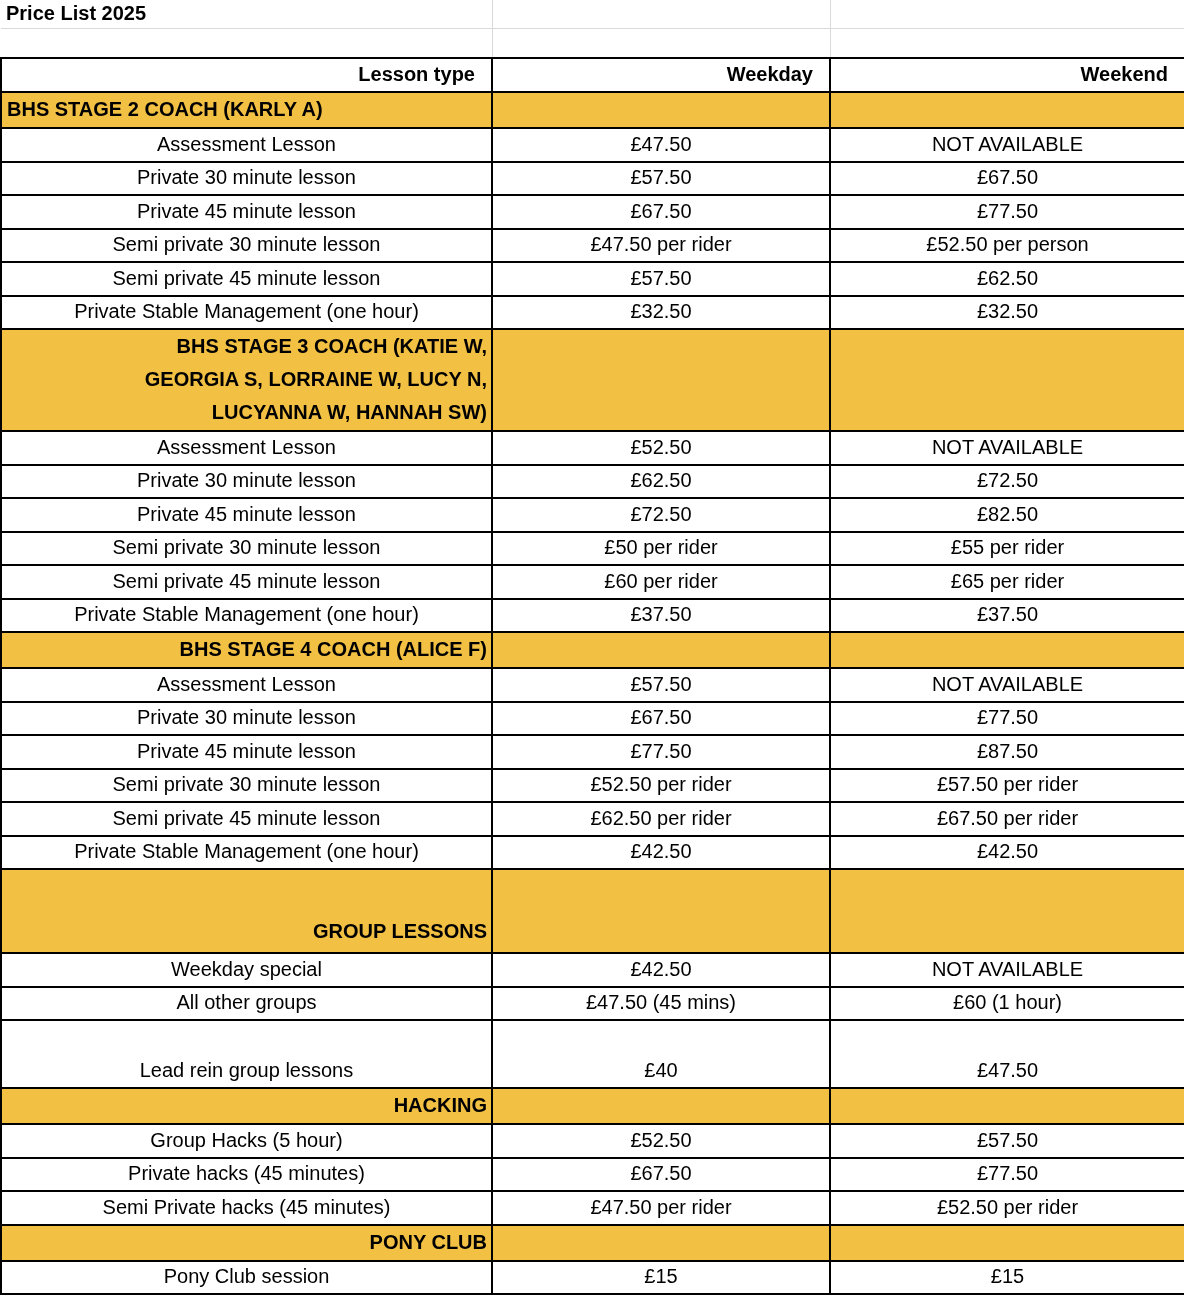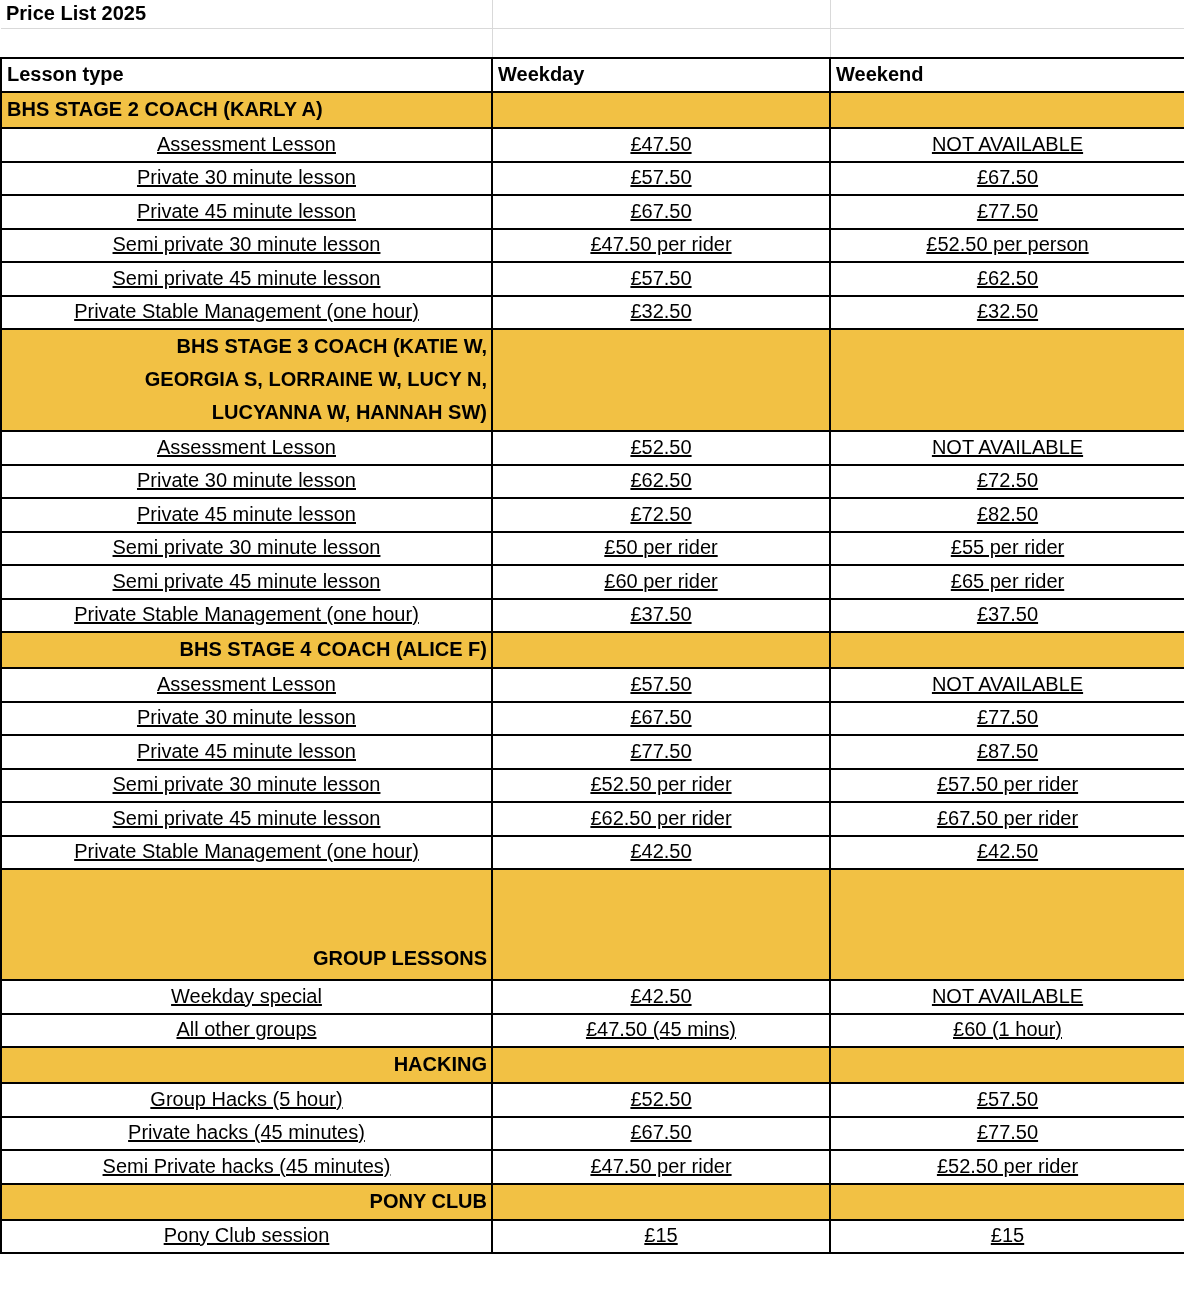--- a/index.html
+++ b/index.html
@@ -38,26 +38,26 @@
     text-align: left;
     padding-left: 5px;
     white-space: nowrap;
   }
 
   
   .header-row { height: 34px; }
   .header-row td {
     border: 2px solid #000;
     font-weight: 700;
-    text-align: left;
-    padding: 0 8px 5px 5px;
+    text-align: right;
+    padding: 0 16px 5px 5px;
     white-space: nowrap;
   }
 
-  .data-row { height: 33.5px; text-decoration: underline; }
+  .data-row { height: 33.5px; }
   .data-row td {
     border: 2px solid #000;
     text-align: center;
     padding: 0 4px 5px 4px;
     white-space: nowrap;
   }
 
   .section-header-row { height: 33px; }
   .section-header-row td {
     border: 2px solid #000;
@@ -66,21 +66,21 @@
     text-align: right;
     line-height: 33px;
     padding: 0 4px 1px 4px;
     white-space: pre-line;
   }
   
   .section-0 td.section-label { text-align: left; padding-left: 5px; }
   
   .section-1 { height: 101px; }
   
-  .section-3 { height: 111px; }
+  .section-3 { height: 84px; }
   .section-3 td { padding-bottom: 4px; }
   
   .row-3-2 { height: 68px; }
 </style>
 </head>
 <body>
 
 <table>
   <colgroup>
     <col style="width:491px">
@@ -219,20 +219,25 @@
       <tr class="data-row row-3-0">
         <td>Weekday special</td>
         <td>£42.50</td>
         <td>NOT AVAILABLE</td>
       </tr>
       <tr class="data-row row-3-1">
         <td>All other groups</td>
         <td>£47.50 (45 mins)</td>
         <td>£60 (1 hour)</td>
       </tr>
+      <tr class="data-row row-3-2">
+        <td>Lead rein group lessons</td>
+        <td>£40</td>
+        <td>£47.50</td>
+      </tr>
       <tr class="section-header-row section-4">
         <td class="section-label">HACKING</td>
         <td></td>
         <td></td>
       </tr>
       <tr class="data-row row-4-0">
         <td>Group Hacks (5 hour)</td>
         <td>£52.50</td>
         <td>£57.50</td>
       </tr>

